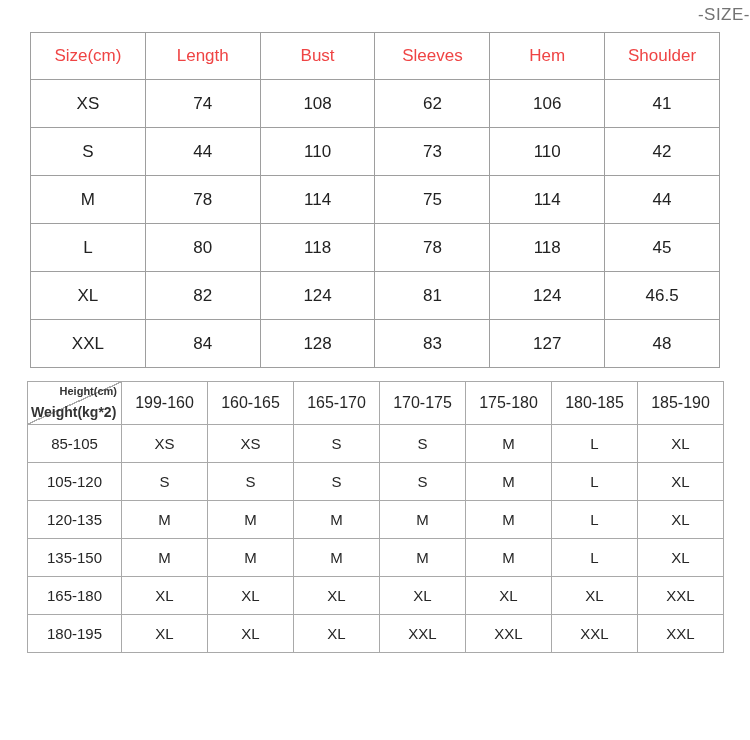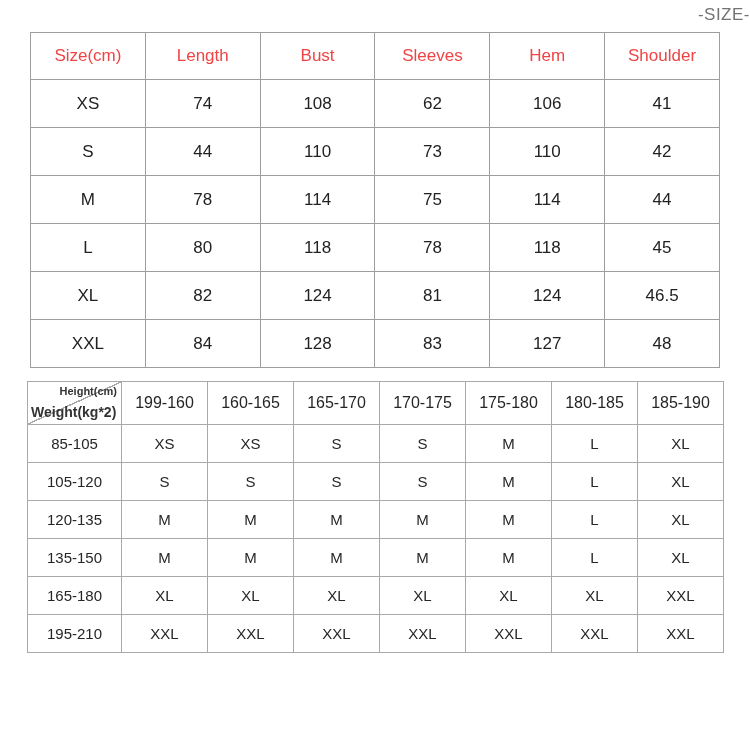--- a/index.html
+++ b/index.html
@@ -240,24 +240,24 @@
       <td>165-180</td>
       <td>XL</td>
       <td>XL</td>
       <td>XL</td>
       <td>XL</td>
       <td>XL</td>
       <td>XL</td>
       <td>XXL</td>
     </tr>
     <tr>
-      <td>195-210</td>
-      <td>XXL</td>
-      <td>XXL</td>
-      <td>XXL</td>
+      <td>180-195</td>
+      <td>XL</td>
+      <td>XL</td>
+      <td>XL</td>
       <td>XXL</td>
       <td>XXL</td>
       <td>XXL</td>
       <td>XXL</td>
     </tr>
   </tbody>
     </table>
 
 </div>
 

